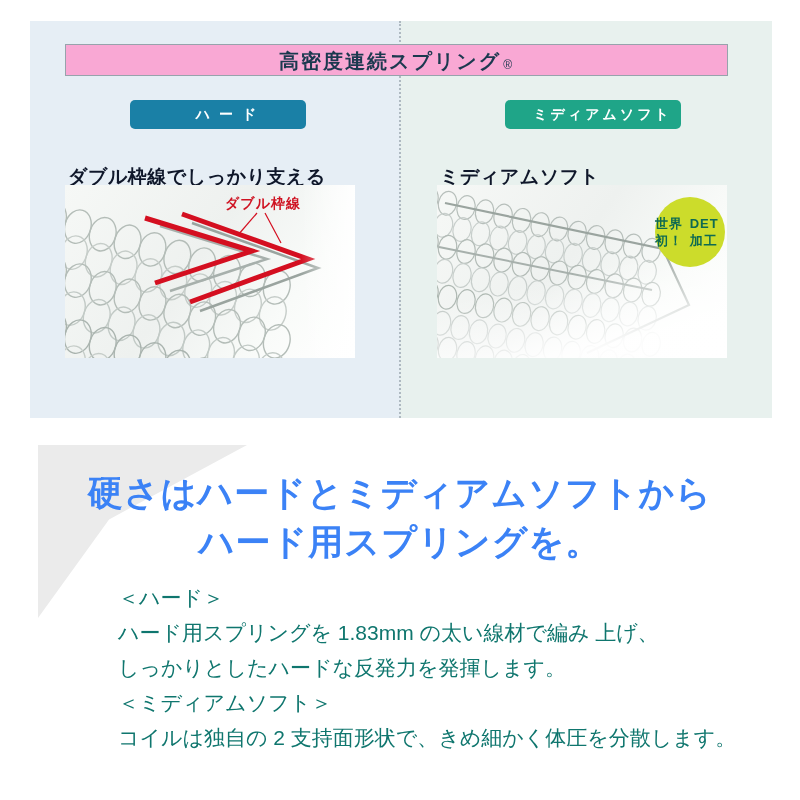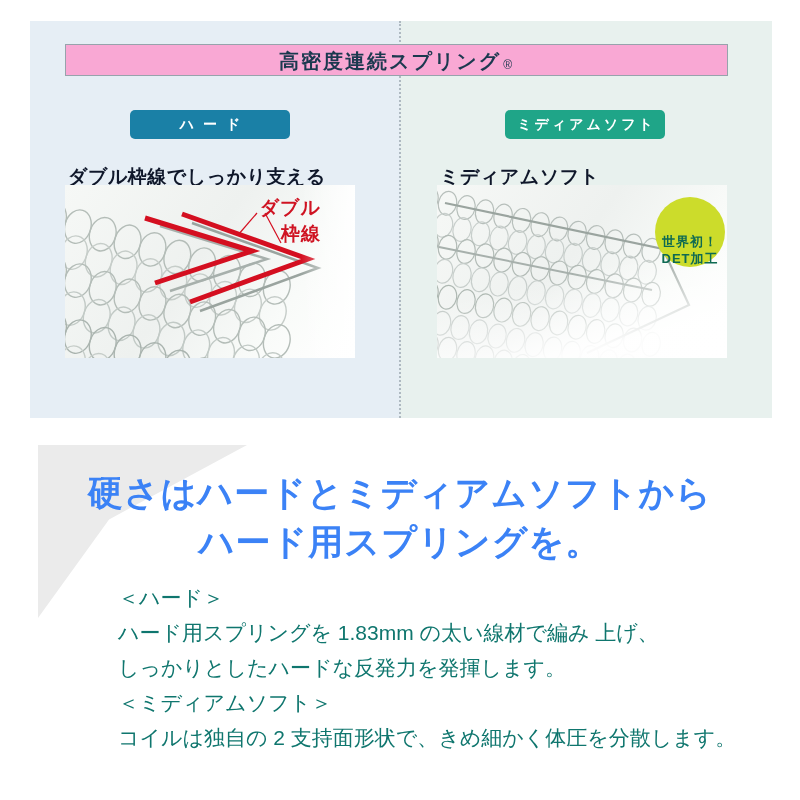--- a/index.html
+++ b/index.html
@@ -12,40 +12,40 @@
   .half.left{left:0;width:370px;background:#e6eef5;}
   .half.right{left:370px;width:372px;background:#e8f1ee;}
   .divider{position:absolute;left:369px;top:0;height:100%;width:0;
            border-left:2px dotted #aeb9c1;}
 
   .title-box{position:absolute;left:35px;top:23px;width:661px;height:30px;background:#f9a8d4;
              border:1px solid #97a3ac;display:flex;align-items:flex-end;justify-content:center;
              font-size:20px;font-weight:bold;color:#1b394f;letter-spacing:2px;}
   .title-box .reg{font-size:12px;font-weight:normal;margin-left:2px;align-self:flex-end;padding-bottom:3px;}
 
-  .pill{position:absolute;top:89px;width:160px;height:29px;border-radius:5px;color:#ffffff;
-        font-size:14px;font-weight:bold;display:flex;align-items:center;justify-content:center;}
+  .pill{position:absolute;top:79px;width:160px;height:29px;border-radius:5px;color:#ffffff;
+        font-size:14px;font-weight:bold;display:flex;align-items:center;justify-content:center;padding-left:16px;}
   .pill.hard{left:100px;background:#1a80a6;letter-spacing:9px;text-indent:9px;}
   .pill.soft{left:475px;background:#1fa588;letter-spacing:3px;text-indent:3px;}
 
   .subhead{position:absolute;top:143px;margin:0;font-size:19px;font-weight:bold;color:#0f172a;letter-spacing:0.5px;}
   .subhead.l{left:38px;}
   .subhead.r{left:410px;}
 
   .photo{position:absolute;top:164px;width:290px;height:173px;margin:0;
          background:linear-gradient(125deg,#f6f8f6 0%,#eef1ef 45%,#f9fbf9 75%,#ffffff 100%);}
   .photo.l{left:35px;}
   .photo.r{left:407px;}
   .photo svg{position:absolute;left:0;top:0;}
 
-  .red-label{position:absolute;left:180px;top:10px;width:76px;text-align:right;
-             font-size:19px;font-weight:bold;color:#cf1322;letter-spacing:1px;}
+  .red-label{position:absolute;left:160px;top:10px;width:76px;text-align:right;
+             font-size:14px;font-weight:bold;color:#cf1322;letter-spacing:1px;}
 
   .sticker{position:absolute;left:218px;top:12px;width:70px;height:70px;border-radius:50%;
-           background:#ccdc2b;display:flex;flex-direction:column;align-items:center;justify-content:flex-end;
+           background:#ccdc2b;display:flex;flex-direction:row;align-items:center;justify-content:flex-end;
            font-size:13px;font-weight:bold;color:#0e6a52;line-height:17px;letter-spacing:1px;}
 
   
   .triangle{position:absolute;left:38px;top:445px;width:209px;height:173px;background:#ebebeb;
             clip-path:polygon(0% 0%,100% 0%,34% 43%,0% 100%);}
   .big-heading{position:absolute;left:0;top:468px;width:800px;margin:0;text-align:center;
                font-size:35px;line-height:49px;font-weight:bold;color:#3b82f6;letter-spacing:1px;}
   .desc{position:absolute;left:118px;top:580px;font-size:21px;line-height:35px;color:#0f766e;}
   .desc p{margin:0;}
 </style>

